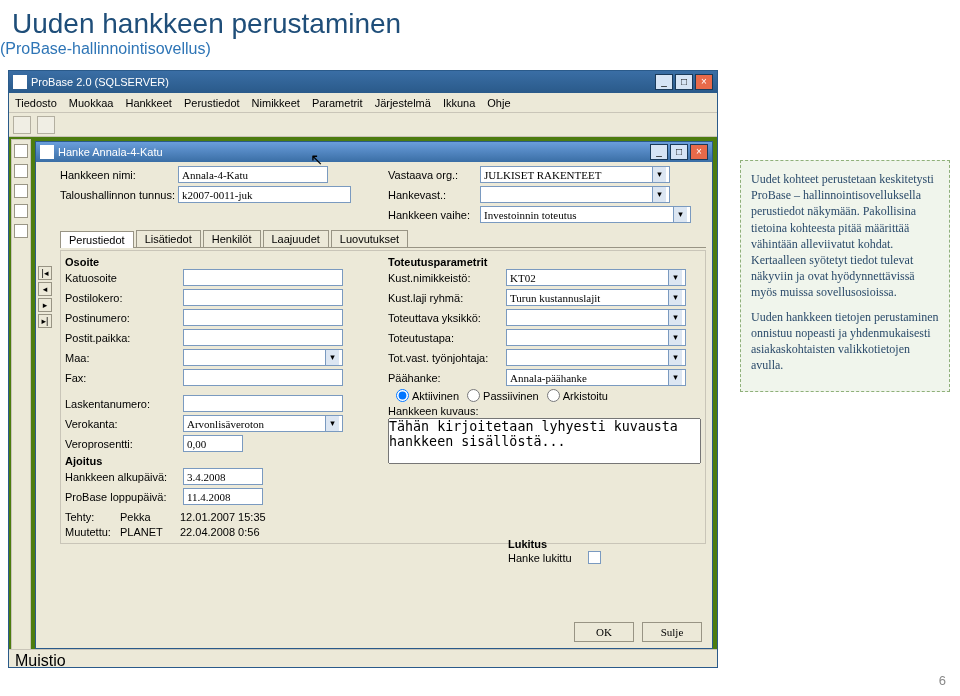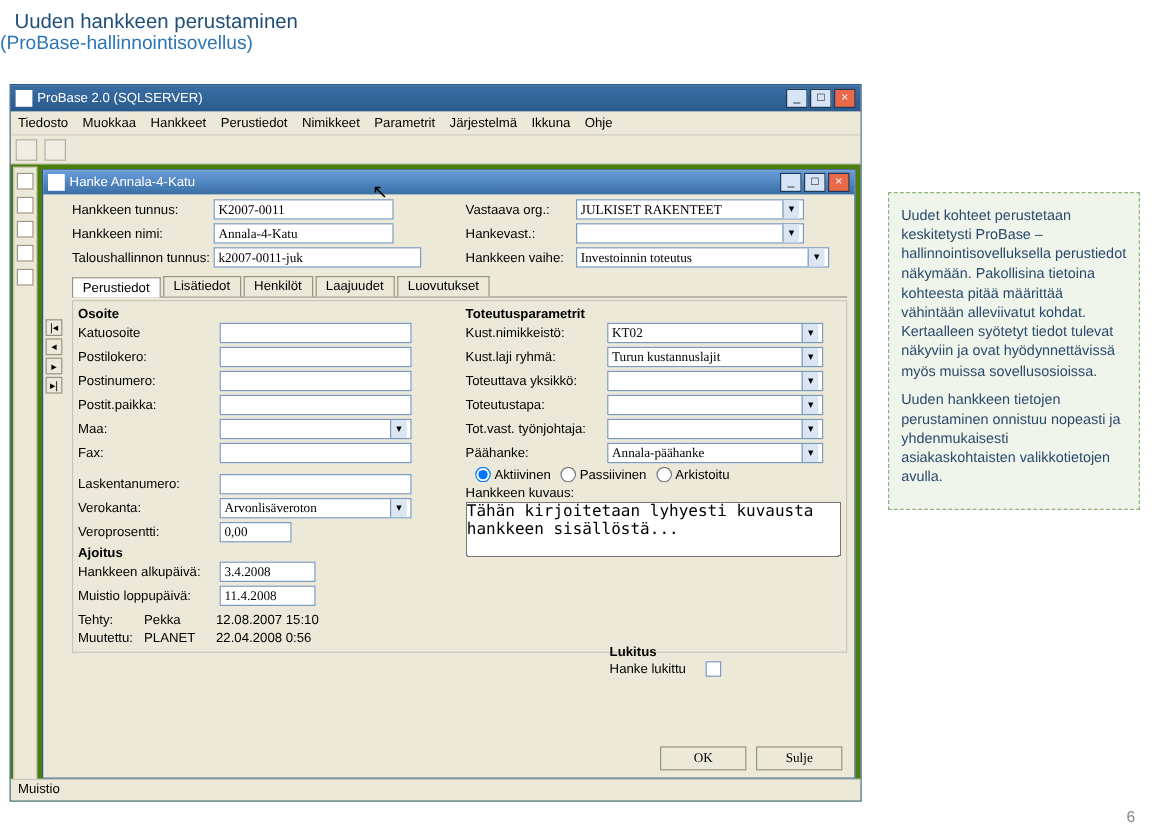--- a/index.html
+++ b/index.html
@@ -1,17 +1,17 @@
 <!DOCTYPE html>
 <html><head>
 <meta charset="utf-8">
 <style>
   * { box-sizing: border-box; margin: 0; padding: 0; }
   body { font-family: "Trebuchet MS", Arial, sans-serif; background: #fff; width: 960px; height: 696px; position: relative; overflow: hidden; }
-  .slide-title { color: #1f4e79; font-size: 17px; font-weight: 400; padding: 8px 12px 0; }
+  .slide-title { color: #1f4e79; font-size: 28px; font-weight: 400; padding: 8px 12px 0; }
   .slide-sub { color: #2e75b6; font-size: 16px; padding: 0 0 6px; }
   .app { position: absolute; left: 8px; top: 70px; width: 710px; height: 598px; border: 1px solid #2a5a8a; font-family: Tahoma, Arial, sans-serif; font-size: 11px; background: #ece9d8; }
   .titlebar { height: 22px; background: linear-gradient(#3a6ea5,#2a5a8a); color: #fff; display: flex; align-items: center; padding: 0 4px; font-size: 11px; }
   .titlebar .ticon { width: 14px; height: 14px; background: #fff; margin-right: 4px; }
   .titlebar .spacer { flex: 1; }
   .winbtns { display: flex; gap: 2px; }
   .winbtn { width: 18px; height: 16px; background: #d6e4f5; border: 1px solid #1a3a5a; font-size: 10px; line-height: 14px; text-align: center; color: #000; }
   .winbtn.close { background: #e86a4a; color: #fff; }
   .menubar { height: 20px; background: #ece9d8; display: flex; align-items: center; gap: 12px; padding: 0 6px; border-bottom: 1px solid #c9c5b8; }
   .toolbar { height: 24px; background: #ece9d8; display: flex; align-items: center; gap: 6px; padding: 0 4px; border-bottom: 1px solid #c9c5b8; }
@@ -35,24 +35,24 @@
   .cols { display: flex; gap: 10px; }
   .col { flex: 1; }
   .grouphdr { font-weight: bold; margin: 3px 0 1px; font-size: 11px; }
   .navcol { position: absolute; left: 2px; top: 124px; width: 16px; display: flex; flex-direction: column; gap: 2px; }
   .navbtn { width: 14px; height: 14px; border: 1px solid #989484; background: #ece9d8; font-size: 9px; line-height: 12px; text-align: center; }
   .radiorow input { margin: 0 3px 0 8px; vertical-align: middle; }
   .radiorow label { width: auto; }
   textarea { height: 46px !important; width: 100%; resize: none; }
   .check { width: 13px; height: 13px; border: 1px solid #7a9ac0; background: #fff; display: inline-block; vertical-align: middle; }
   .btnrow { position: absolute; right: 10px; bottom: 6px; display: flex; gap: 8px; }
-  .btn { width: 72px; height: 20px; border: 1px solid #989484; background: #ece9d8; font: 11px Tahoma; margin-top: 11px; }
-  .status { position: absolute; left: 0; bottom: 0; right: 0; height: 18px; background: #ece9d8; border-top: 1px solid #c9c5b8; padding: 2px 6px; font-size: 11px; }
+  .btn { width: 60px; height: 20px; border: 1px solid #989484; background: #ece9d8; font: 11px Tahoma; margin-top: 11px; }
+  .status { position: absolute; left: 0; bottom: 0; right: 0; height: 18px; background: #ece9d8; border-top: 1px solid #c9c5b8; padding: 2px 6px; font-size: 16px; }
   .notebox { position: absolute; right: 10px; top: 160px; width: 210px; background: #f0f5ec; border: 1px dashed #8fb07a; padding: 10px; font-size: 12px; line-height: 1.35; color: #2a4a6a; }
-  .notebox p { margin-bottom: 8px; }
+  .notebox p { margin-bottom: 8px; font-family: Liberation Serif, serif; }
   .pagenum { position: absolute; right: 14px; bottom: 8px; color: #888; font-size: 13px; }
   .cursor { position: absolute; left: 310px; top: 150px; font-size: 16px; color: #000; pointer-events:none; }
 </style>
 </head>
 <body>
 
 <div class="slide-title">Uuden hankkeen perustaminen</div>
 <div class="slide-sub">(ProBase-hallinnointisovellus)</div>
 
 <div class="app">
@@ -107,24 +107,20 @@
         <div class="navbtn">|◂</div>
         <div class="navbtn">◂</div>
         <div class="navbtn">▸</div>
         <div class="navbtn">▸|</div>
       </div>
 
       <div class="form" style="padding-left:24px;">
         <div class="cols">
           <div class="col">
             <div class="row">
-                <span class="lab">Hankkeen tunnus:</span>
-                <input type="text" style="width: 150px;" value="K2007-0011">
-              </div>
-            <div class="row">
                 <span class="lab">Hankkeen nimi:</span>
                 <input type="text" style="width: 150px;" value="Annala-4-Katu">
               </div>
             <div class="row">
                 <span class="lab">Taloushallinnon tunnus:</span>
                 <input type="text" style="width: 173px;" value="k2007-0011-juk">
               </div>
           </div>
           <div class="col">
             <div class="row">
@@ -207,28 +203,28 @@
                   <span class="lab">Veroprosentti:</span>
                   <input type="text" style="width: 60px;" value="0,00">
                 </div>
 
               <div class="grouphdr">Ajoitus</div>
               <div class="row">
                   <span class="lab">Hankkeen alkupäivä:</span>
                   <input type="text" style="width: 80px;" value="3.4.2008">
                 </div>
               <div class="row">
-                  <span class="lab">Muistio loppupäivä:</span>
+                  <span class="lab">ProBase loppupäivä:</span>
                   <input type="text" style="width: 80px;" value="11.4.2008">
                 </div>
 
               <div class="row" style="margin-top:6px">
                   <span style="width:55px">Tehty:</span>
                   <span style="width:60px">Pekka</span>
-                  <span>12.08.2007 15:10</span>
+                  <span>12.01.2007 15:35</span>
                 </div>
               <div class="row">
                   <span style="width:55px">Muutettu:</span>
                   <span style="width:60px">PLANET</span>
                   <span>22.04.2008 0:56</span>
                 </div>
             </div>
 
             <div class="col">
               <div class="grouphdr">Toteutusparametrit</div>

